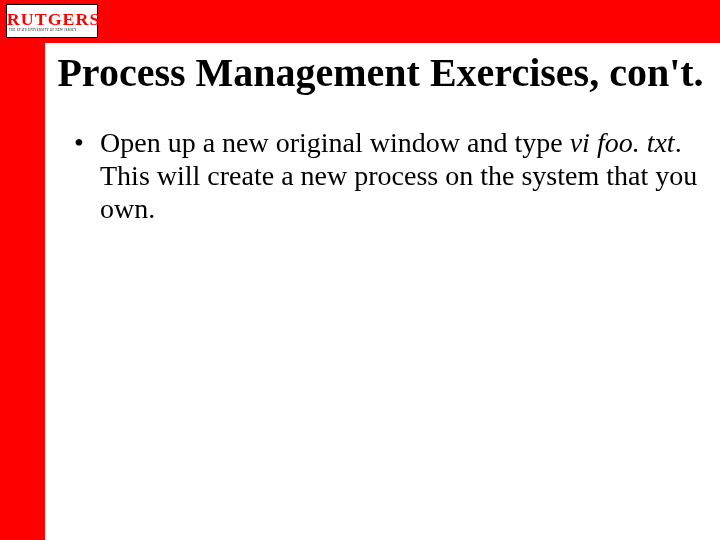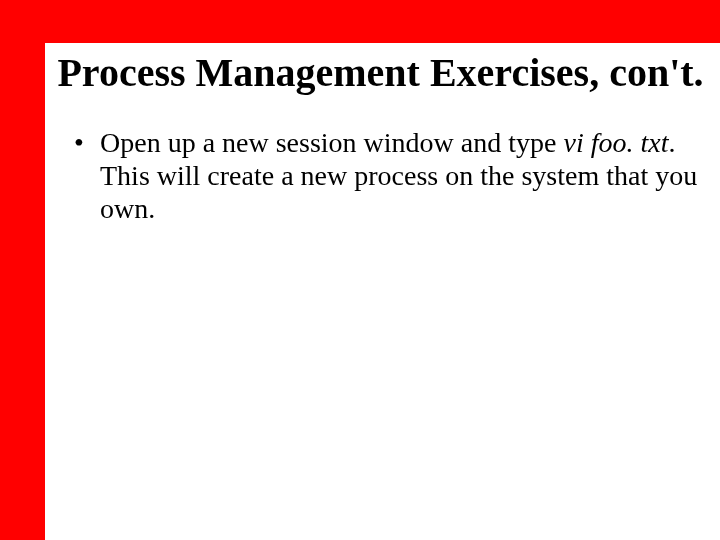--- a/index.html
+++ b/index.html
@@ -16,21 +16,25 @@
   .bullets li { position: relative; font-size: 28px; line-height: 1.18; margin-bottom: 4px; padding-left: 26px; }
   .bullets li::before { content: "•"; position: absolute; left: 0; top: 0; font-size: 28px; }
   .italic { font-style: italic; font-family: Liberation Serif, serif; }
 </style>
 </head>
 <body>
 
 <div class="slide">
   <div class="side-bar"></div>
   <div class="top-bar"></div>
+  <div class="logo">
+    <div class="logo-main">RUTGERS</div>
+    <div class="logo-sub">THE STATE UNIVERSITY OF NEW JERSEY</div>
+  </div>
   <div class="content">
     <h1 class="title">Process Management Exercises, con't.</h1>
     <ul class="bullets">
       <li>
-        <span>Open up a new session window and type </span><span class="italic">vi foo. txt</span><span>. This will create a new process on the system that you own.</span>
+        <span>Open up a new original window and type </span><span class="italic">vi foo. txt</span><span>. This will create a new process on the system that you own.</span>
       </li>
     </ul>
   </div>
 </div>
 
 </body></html>

